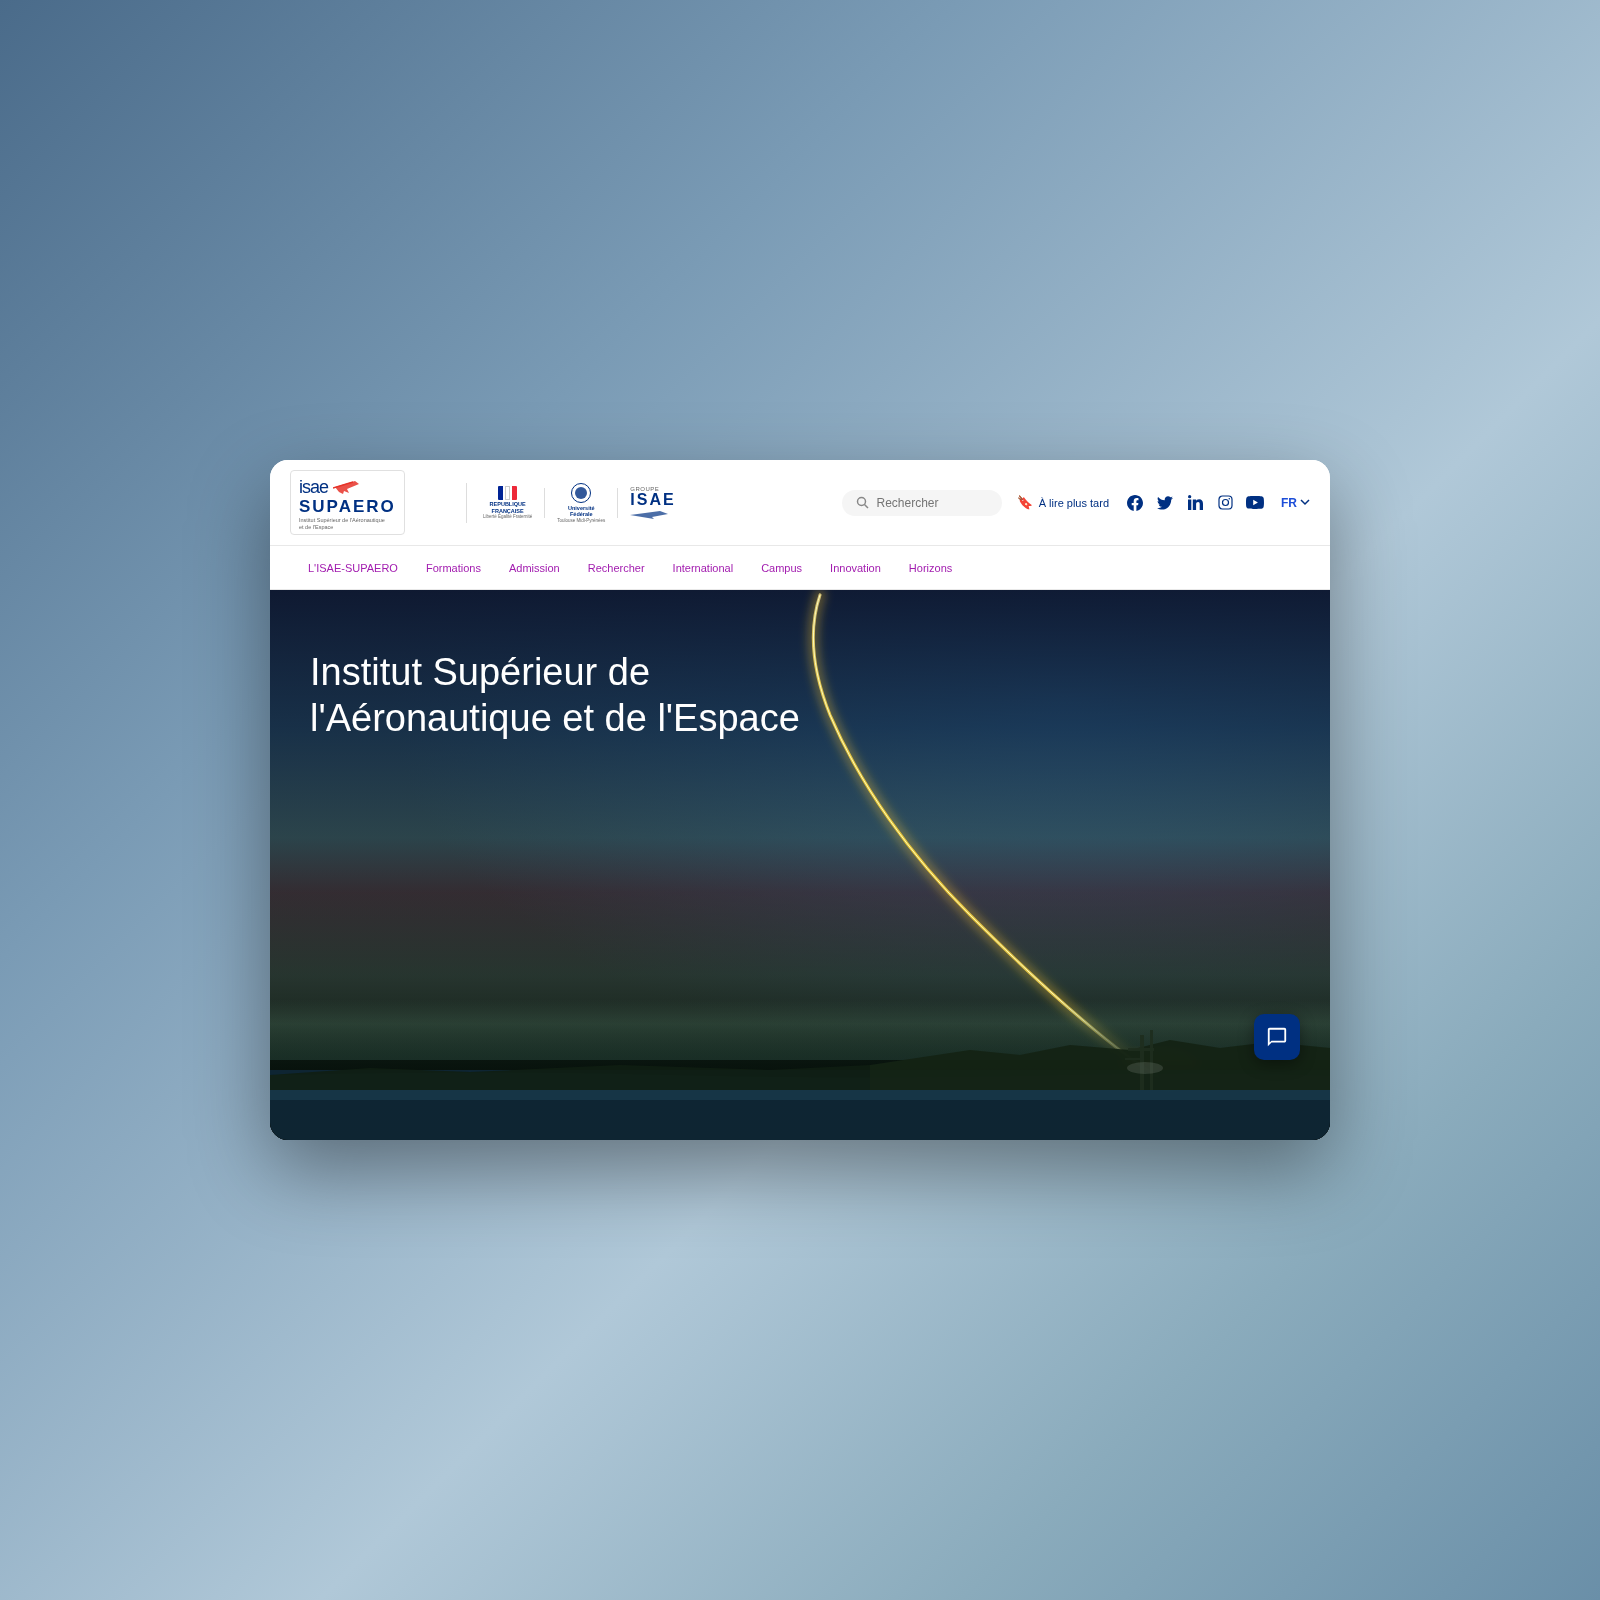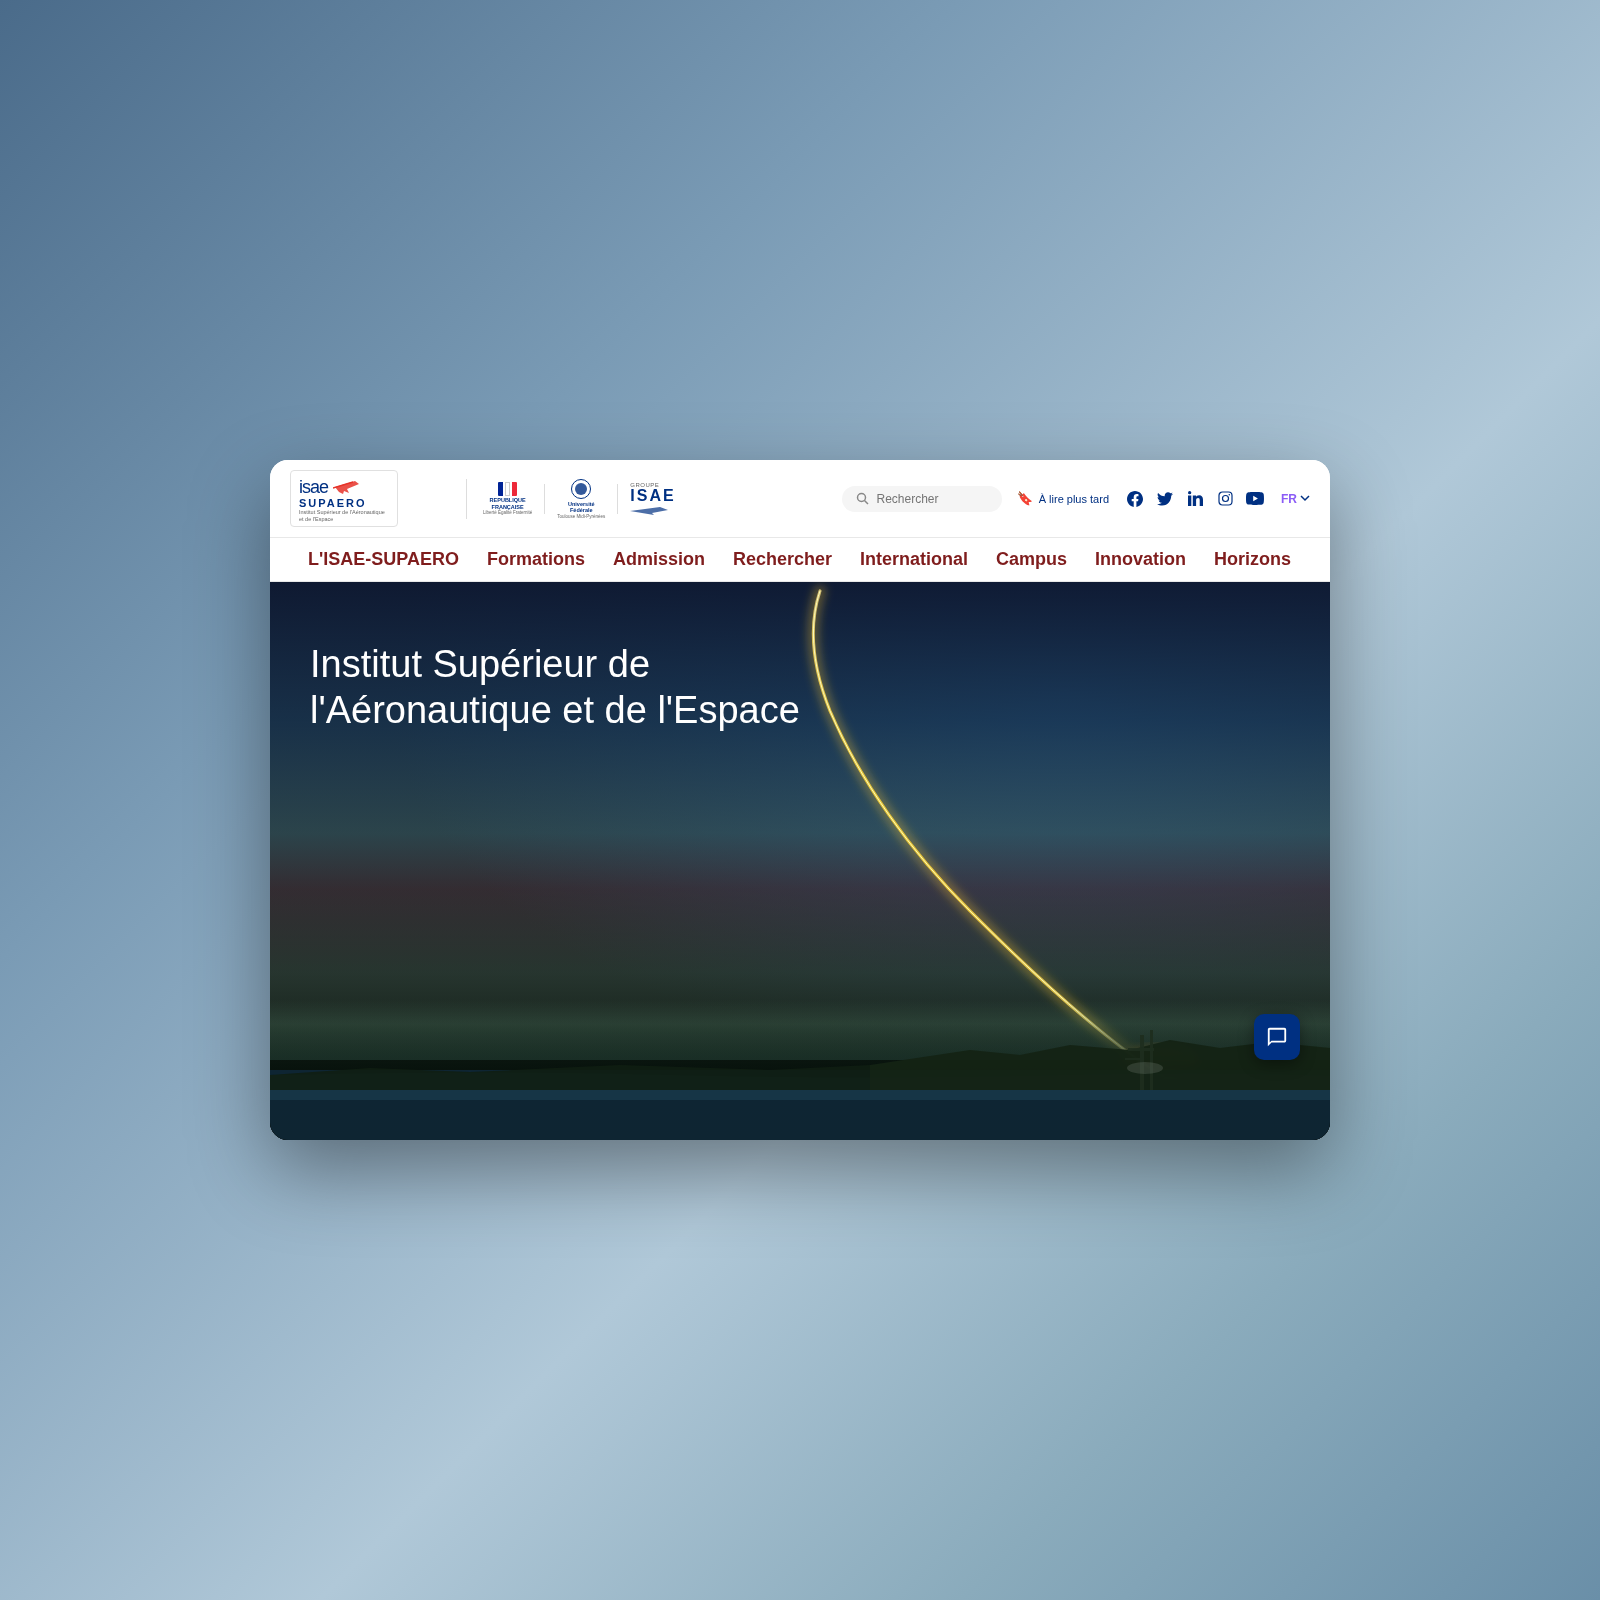--- a/index.html
+++ b/index.html
@@ -61,21 +61,21 @@
 
     .logo-isae-text {
       font-size: 22px;
       font-weight: 900;
       color: #003082;
       letter-spacing: -1px;
       line-height: 1;
     }
 
     .logo-supaero {
-      font-size: 11px;
+      font-size: 17px;
       font-weight: 700;
       color: #003082;
       letter-spacing: 2px;
     }
 
     .logo-subtitle {
       font-size: 6px;
       color: #555;
       line-height: 1.3;
       max-width: 100px;
@@ -184,39 +184,39 @@
       font-weight: 900;
       cursor: pointer;
     }
 
     .lang-selector {
       display: flex;
       align-items: center;
       gap: 3px;
       font-size: 12px;
       font-weight: 700;
-      color: #8b5cf6;
+      color: #1d4ed8;
       cursor: pointer;
     }
 
     
     .nav-bar {
       background: #fff;
       padding: 0 24px;
       display: flex;
       align-items: center;
       border-bottom: 1px solid #e8e8e8;
       min-height: 44px;
     }
 
     .nav-item {
       padding: 10px 14px;
-      font-size: 18px;
-      font-weight: 700;
-      color: #7f1d1d;
+      font-size: 11px;
+      font-weight: 400;
+      color: #a21caf;
       cursor: pointer;
       white-space: nowrap;
       text-decoration: none;
       display: block;
     }
 
     
     .hero {
       flex: 1;
       position: relative;

